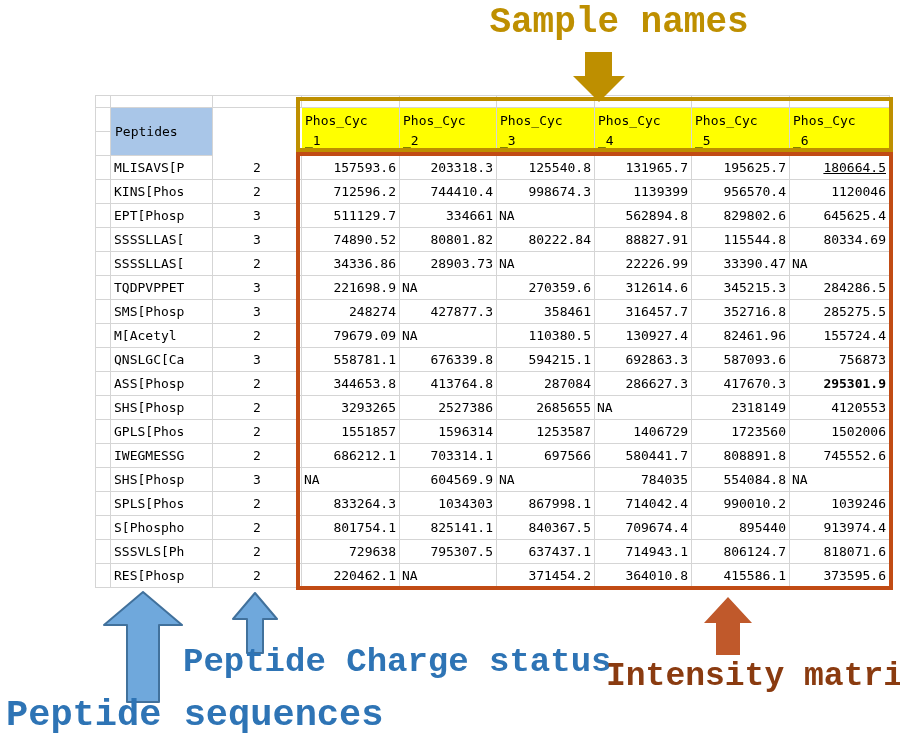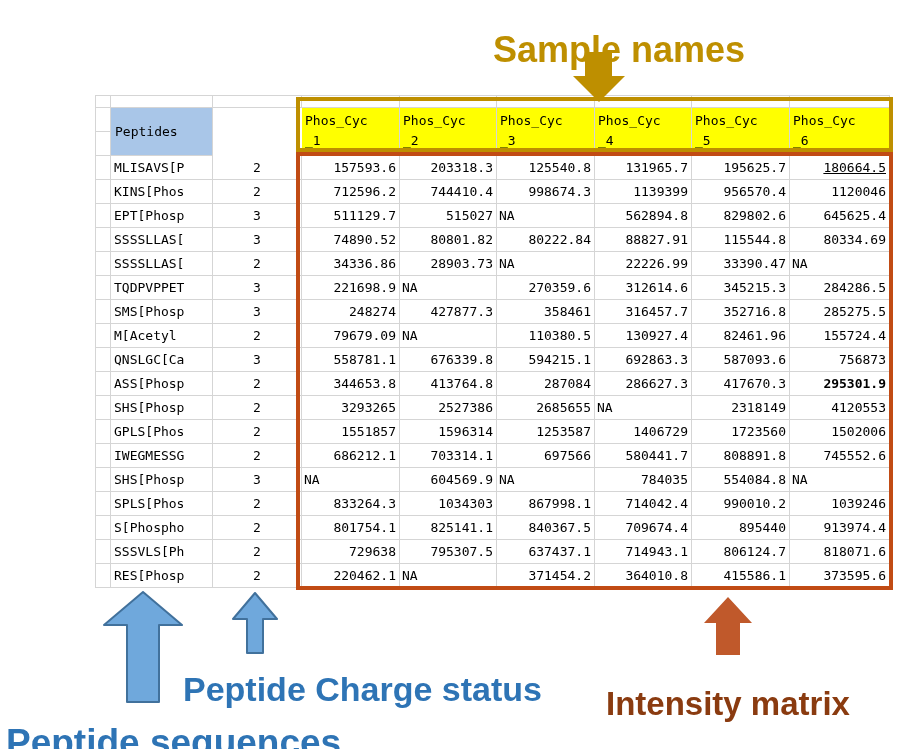--- a/index.html
+++ b/index.html
@@ -27,21 +27,21 @@
   .yellow .u { display:inline-block; min-width:76%; border-bottom:2px solid #5d4a00; }
   .pep { padding-left:3px; }
   .chg { text-align:center; }
   .num { text-align:right; padding-right:3px; }
   .na  { padding-left:2px; }
   
   .ybox, .rbox { position:absolute; box-sizing:border-box; pointer-events:none; z-index:2; }
   .ybox { left:296px; top:97px;  width:597px; height:55px;  border:4px solid #be8f00; }
   .rbox { left:296px; top:152px; width:597px; height:438px; border:4px solid #c14b14; }
   
-  .ann { position:absolute; z-index:3; font-family:Liberation Sans, sans-serif; font-weight:bold; line-height:1.08; white-space:nowrap;margin-top:27px; }
+  .ann { position:absolute; z-index:3; font-family:Liberation Mono, monospace; font-weight:bold; line-height:1.08; white-space:nowrap; }
   .ann-gold   { left:489px; top:4px;   width:260px; text-align:center; font-size:36px; color:#be8f00; }
   .ann-seq    { left:6px;   top:696px; font-size:37px; color:#2e74b5; }
   .ann-charge { left:183px; top:644px; font-size:34px; color:#2e74b5; }
   .ann-int    { left:606px; top:659px; font-size:33px; color:#8a3b10; }
   .arrow { position:absolute; z-index:3; }
 </style>
 </head>
 <body>
 
 <div class="stage">
@@ -113,21 +113,21 @@
       <div class="c chg" style="grid-area: 5 / 3;">2</div>
       <div class="c num" style="grid-area: 5 / 4;">712596.2</div>
       <div class="c num" style="grid-area: 5 / 5;">744410.4</div>
       <div class="c num" style="grid-area: 5 / 6;">998674.3</div>
       <div class="c num" style="grid-area: 5 / 7;">1139399</div>
       <div class="c num" style="grid-area: 5 / 8;">956570.4</div>
       <div class="c num" style="grid-area: 5 / 9;">1120046</div>
       <div class="c pep" style="grid-area: 6 / 2;">EPT[Phosp</div>
       <div class="c chg" style="grid-area: 6 / 3;">3</div>
       <div class="c num" style="grid-area: 6 / 4;">511129.7</div>
-      <div class="c num" style="grid-area: 6 / 5;">515027</div>
+      <div class="c num" style="grid-area: 6 / 5;">334661</div>
       <div class="c na" style="grid-area: 6 / 6;">NA</div>
       <div class="c num" style="grid-area: 6 / 7;">562894.8</div>
       <div class="c num" style="grid-area: 6 / 8;">829802.6</div>
       <div class="c num" style="grid-area: 6 / 9;">645625.4</div>
       <div class="c pep" style="grid-area: 7 / 2;">SSSSLLAS[</div>
       <div class="c chg" style="grid-area: 7 / 3;">3</div>
       <div class="c num" style="grid-area: 7 / 4;">74890.52</div>
       <div class="c num" style="grid-area: 7 / 5;">80801.82</div>
       <div class="c num" style="grid-area: 7 / 6;">80222.84</div>
       <div class="c num" style="grid-area: 7 / 7;">88827.91</div>

